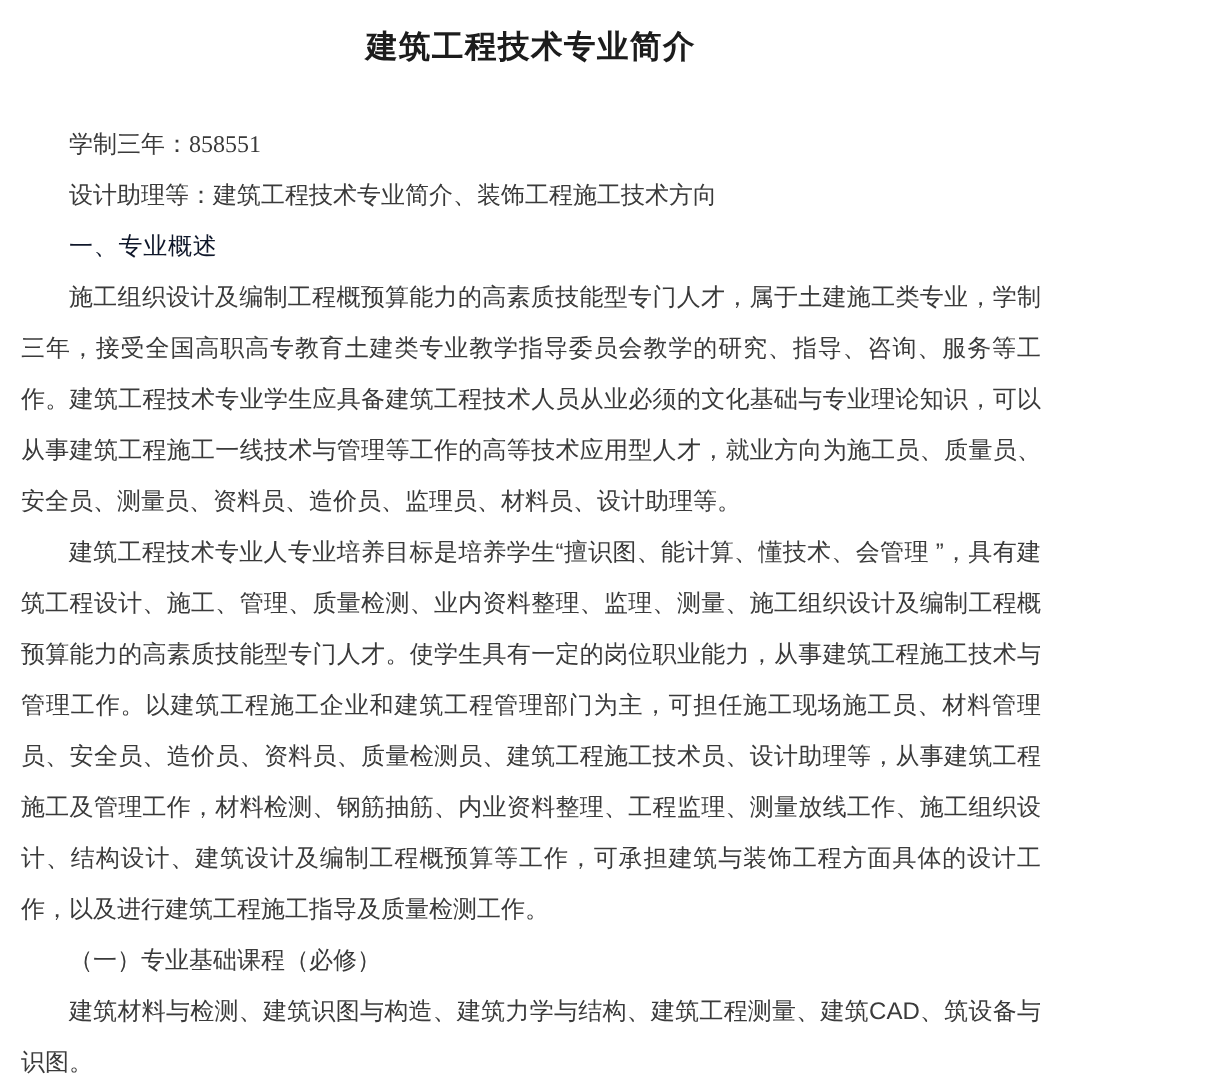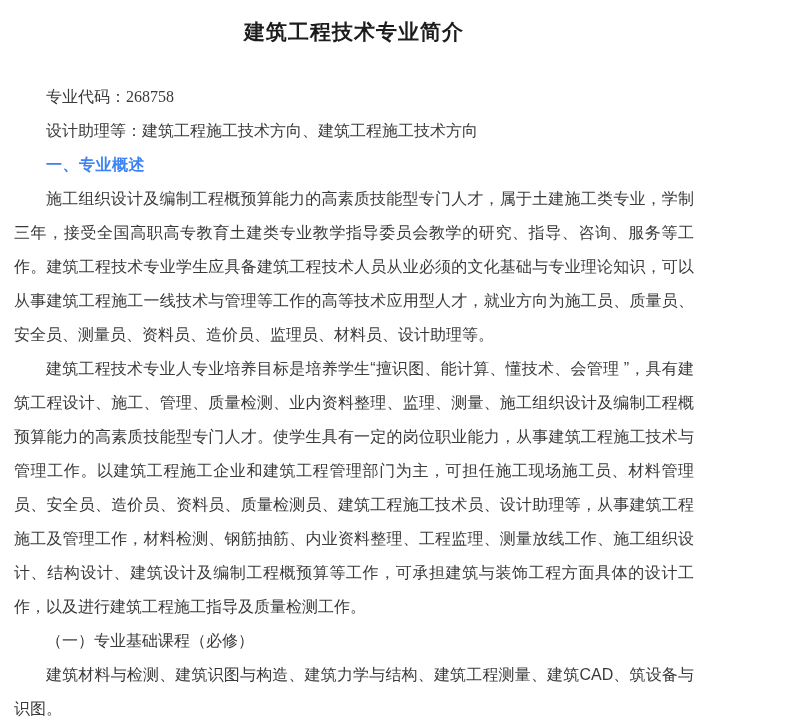--- a/index.html
+++ b/index.html
@@ -31,38 +31,38 @@
     font-size: 16px;
     line-height: 34px;
     margin: 0;
     text-indent: 2em;
   }
   .para {
     text-align: justify;
     text-justify: inter-ideograph;
   }
   .heading {
-    font-weight: 700;
-    color: #3b82f6;
+    font-weight: 400;
+    color: #0f172a;
     letter-spacing: 0.5px;
   }
   .num {
     font-family: "Liberation Serif", "DejaVu Serif", serif;
   }
 </style>
 </head>
 <body>
 
 <div class="page">
 
   <h1 class="title">建筑工程技术专业简介</h1>
 
-  <p class="line"><span>专业代码：</span><span class="num">268758</span></p>
+  <p class="line"><span>学制三年：</span><span class="num">858551</span></p>
 
-  <p class="line"><span>设计助理等：</span><span>建筑工程施工技术方向、建筑工程施工技术方向</span></p>
+  <p class="line"><span>设计助理等：</span><span>建筑工程技术专业简介、装饰工程施工技术方向</span></p>
 
   <h2 class="heading">一、专业概述</h2>
 
   <p class="para">施工组织设计及编制工程概预算能力的高素质技能型专门人才，属于土建施工类专业，学制三年，接受全国高职高专教育土建类专业教学指导委员会教学的研究、指导、咨询、服务等工作。建筑工程技术专业学生应具备建筑工程技术人员从业必须的文化基础与专业理论知识，可以从事建筑工程施工一线技术与管理等工作的高等技术应用型人才，就业方向为施工员、质量员、安全员、测量员、资料员、造价员、监理员、材料员、设计助理等。</p>
 
 
   <p class="para">建筑工程技术专业人专业培养目标是培养学生“擅识图、能计算、懂技术、会管理 ”，具有建筑工程设计、施工、管理、质量检测、业内资料整理、监理、测量、施工组织设计及编制工程概预算能力的高素质技能型专门人才。使学生具有一定的岗位职业能力，从事建筑工程施工技术与管理工作。以建筑工程施工企业和建筑工程管理部门为主，可担任施工现场施工员、材料管理员、安全员、造价员、资料员、质量检测员、建筑工程施工技术员、设计助理等，从事建筑工程施工及管理工作，材料检测、钢筋抽筋、内业资料整理、工程监理、测量放线工作、施工组织设计、结构设计、建筑设计及编制工程概预算等工作，可承担建筑与装饰工程方面具体的设计工作，以及进行建筑工程施工指导及质量检测工作。</p>
 
 
   <p class="line">（一）专业基础课程（必修）</p>

